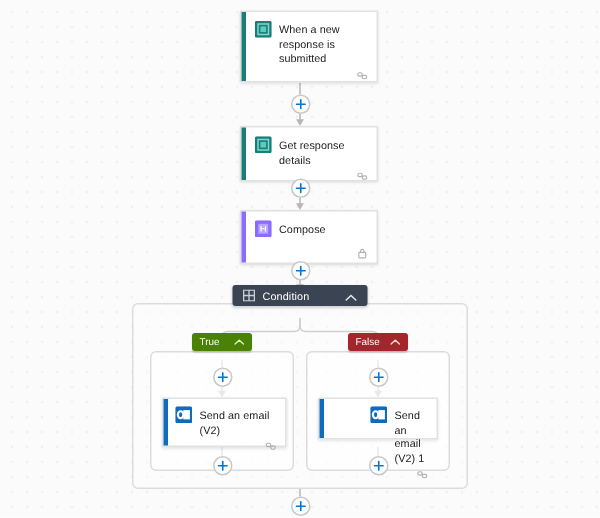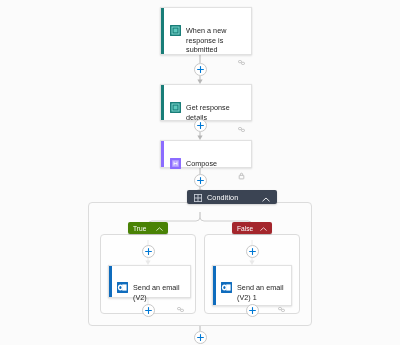--- a/index.html
+++ b/index.html
@@ -51,21 +51,20 @@
     left: 0;
     top: 0;
     bottom: 0;
     width: 3px;
   }
   .card-body {
     display: flex;
     align-items: flex-start;
     padding: 6px 6px 0 9px;
     gap: 5px;
-    margin-top: 11px;
   }
   .card-title {
     font-size: 7.2px;
     line-height: 9.5px;
     color: #1b1b1b;
     padding-top: 1px;
     letter-spacing: 0.05px;
   }
   .app-icon {
     width: 11px;
@@ -240,21 +239,21 @@
       </span>
     </div>
   </div>
 
   <div class="plus-btn" style="left:193.5px; top:119px;">
     <svg width="7" height="7" viewBox="0 0 7 7">
       <path d="M3.5 0.6 V6.4 M0.6 3.5 H6.4" stroke="#0078d4" stroke-width="1.1" stroke-linecap="round"></path>
     </svg>
   </div>
 
-  <div class="card" style="left:160px; top:140px; width:92px; height:28px;">
+  <div class="card" style="left:160px; top:140px; width:92px; height:36px;">
     <span class="accent" style="background:#8c6cff;"></span>
     <div class="card-body">
       <span class="app-icon" style="background:#8c6cff;">
         <svg width="11" height="11" viewBox="0 0 11 11">
           <rect width="11" height="11" fill="#8c6cff"></rect>
           <rect x="2.2" y="2.2" width="6.6" height="6.6" fill="#b9a6ff"></rect>
           <path d="M4 3.6 V7.4 M7 3.6 V7.4 M4 5.5 H7" stroke="#ffffff" stroke-width="0.8"></path>
         </svg>
       </span>
       <span class="card-title">Compose</span>
@@ -274,21 +273,21 @@
       <path d="M3.5 0.6 V6.4 M0.6 3.5 H6.4" stroke="#0078d4" stroke-width="1.1" stroke-linecap="round"></path>
     </svg>
   </div>
 
   <div id="condition-scope" style="left:88px; top:202px; width:224px; height:124px;"></div>
 
   <div class="branch-box" style="left:100px; top:234px; width:96px; height:80px;"></div>
 
   <div class="branch-box" style="left:204px; top:234px; width:96px; height:80px;"></div>
 
-  <div id="condition-header" style="left:155px; top:190px; width:90px; height:14px;margin-left:32px;">
+  <div id="condition-header" style="left:155px; top:190px; width:90px; height:14px;">
     <span>
       <svg width="8" height="8" viewBox="0 0 8 8">
         <rect x="0.4" y="0.4" width="7.2" height="7.2" fill="none" stroke="#c9ced8" stroke-width="0.9"></rect>
         <path d="M4 0.4 V7.6 M0.4 4 H7.6" stroke="#c9ced8" stroke-width="0.9"></path>
       </svg>
     </span>
     <span class="cond-label">Condition</span>
     <span class="chev">
       <svg width="8" height="5" viewBox="0 0 8 5">
         <path d="M0.8 4 L4 1 L7.2 4" fill="none" stroke="#e6e8ec" stroke-width="1" stroke-linecap="round"></path>
@@ -348,21 +347,21 @@
       <path d="M3.5 0.6 V6.4 M0.6 3.5 H6.4" stroke="#0078d4" stroke-width="1.1" stroke-linecap="round"></path>
     </svg>
   </div>
 
   <div class="plus-btn" style="left:245.5px; top:245px;">
     <svg width="7" height="7" viewBox="0 0 7 7">
       <path d="M3.5 0.6 V6.4 M0.6 3.5 H6.4" stroke="#0078d4" stroke-width="1.1" stroke-linecap="round"></path>
     </svg>
   </div>
 
-  <div class="card" style="left:212px; top:265px; width:80px; height:41px;">
+  <div class="card" style="left:212px; top:265px; width:80px; height:28px;padding-left:26px;">
     <span class="accent" style="background:#0f6cbd;"></span>
     <div class="card-body" style="padding:5px 5px 0 8px;">
       <span class="app-icon" style="background:#0f6cbd;">
         <svg width="11" height="11" viewBox="0 0 11 11">
           <rect width="11" height="11" fill="#0f6cbd"></rect>
           <rect x="5.2" y="2.4" width="4.4" height="6.2" fill="#ffffff"></rect>
           <ellipse cx="3.4" cy="5.5" rx="2.5" ry="3" fill="#ffffff"></ellipse>
           <ellipse cx="3.4" cy="5.5" rx="1.1" ry="1.6" fill="#0f6cbd"></ellipse>
         </svg>
       </span>

